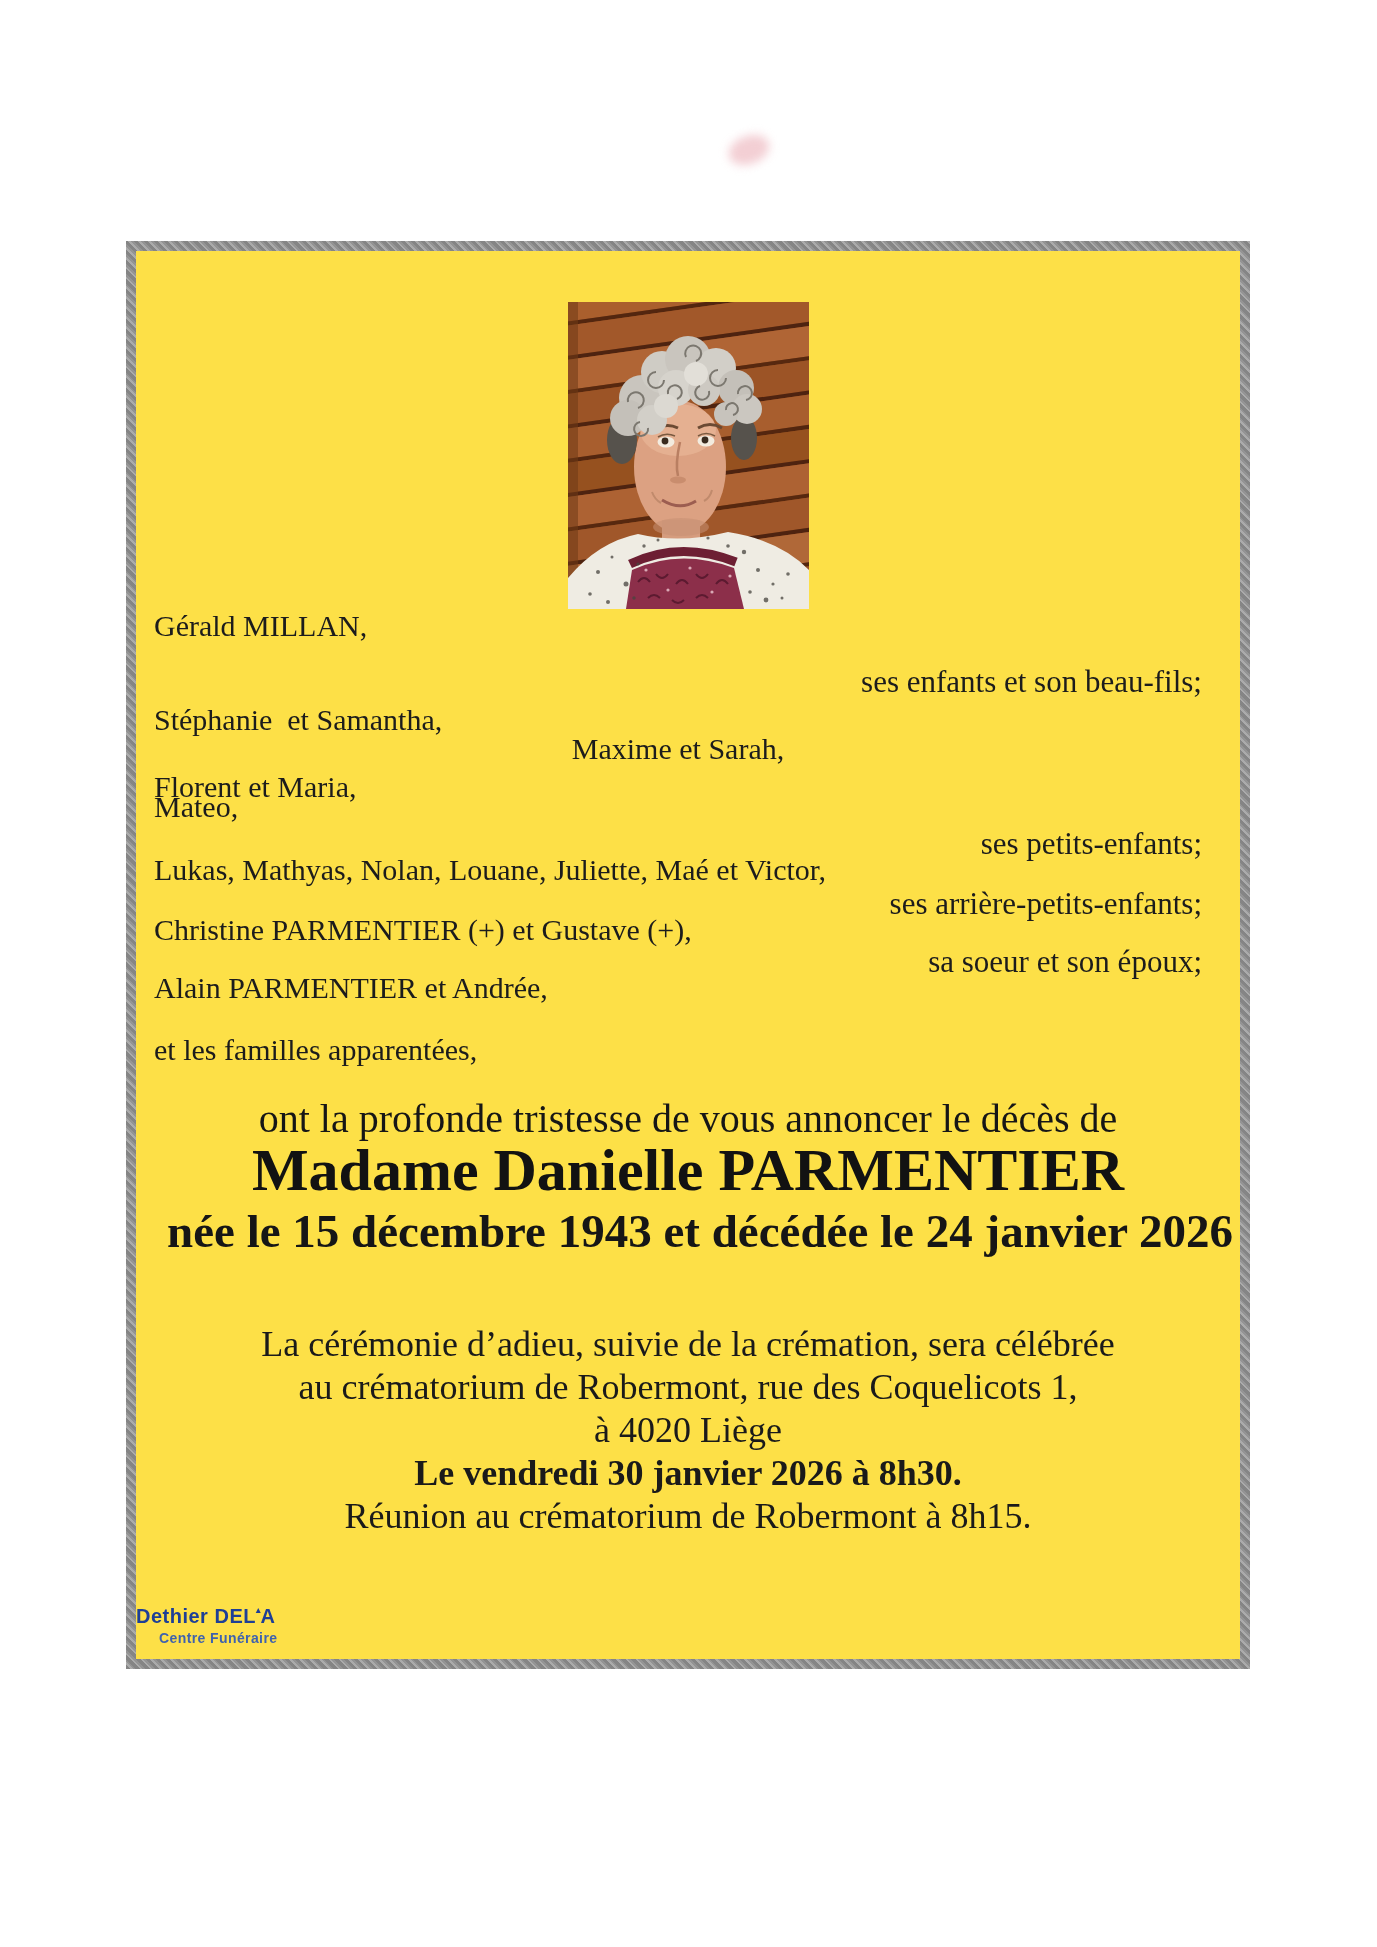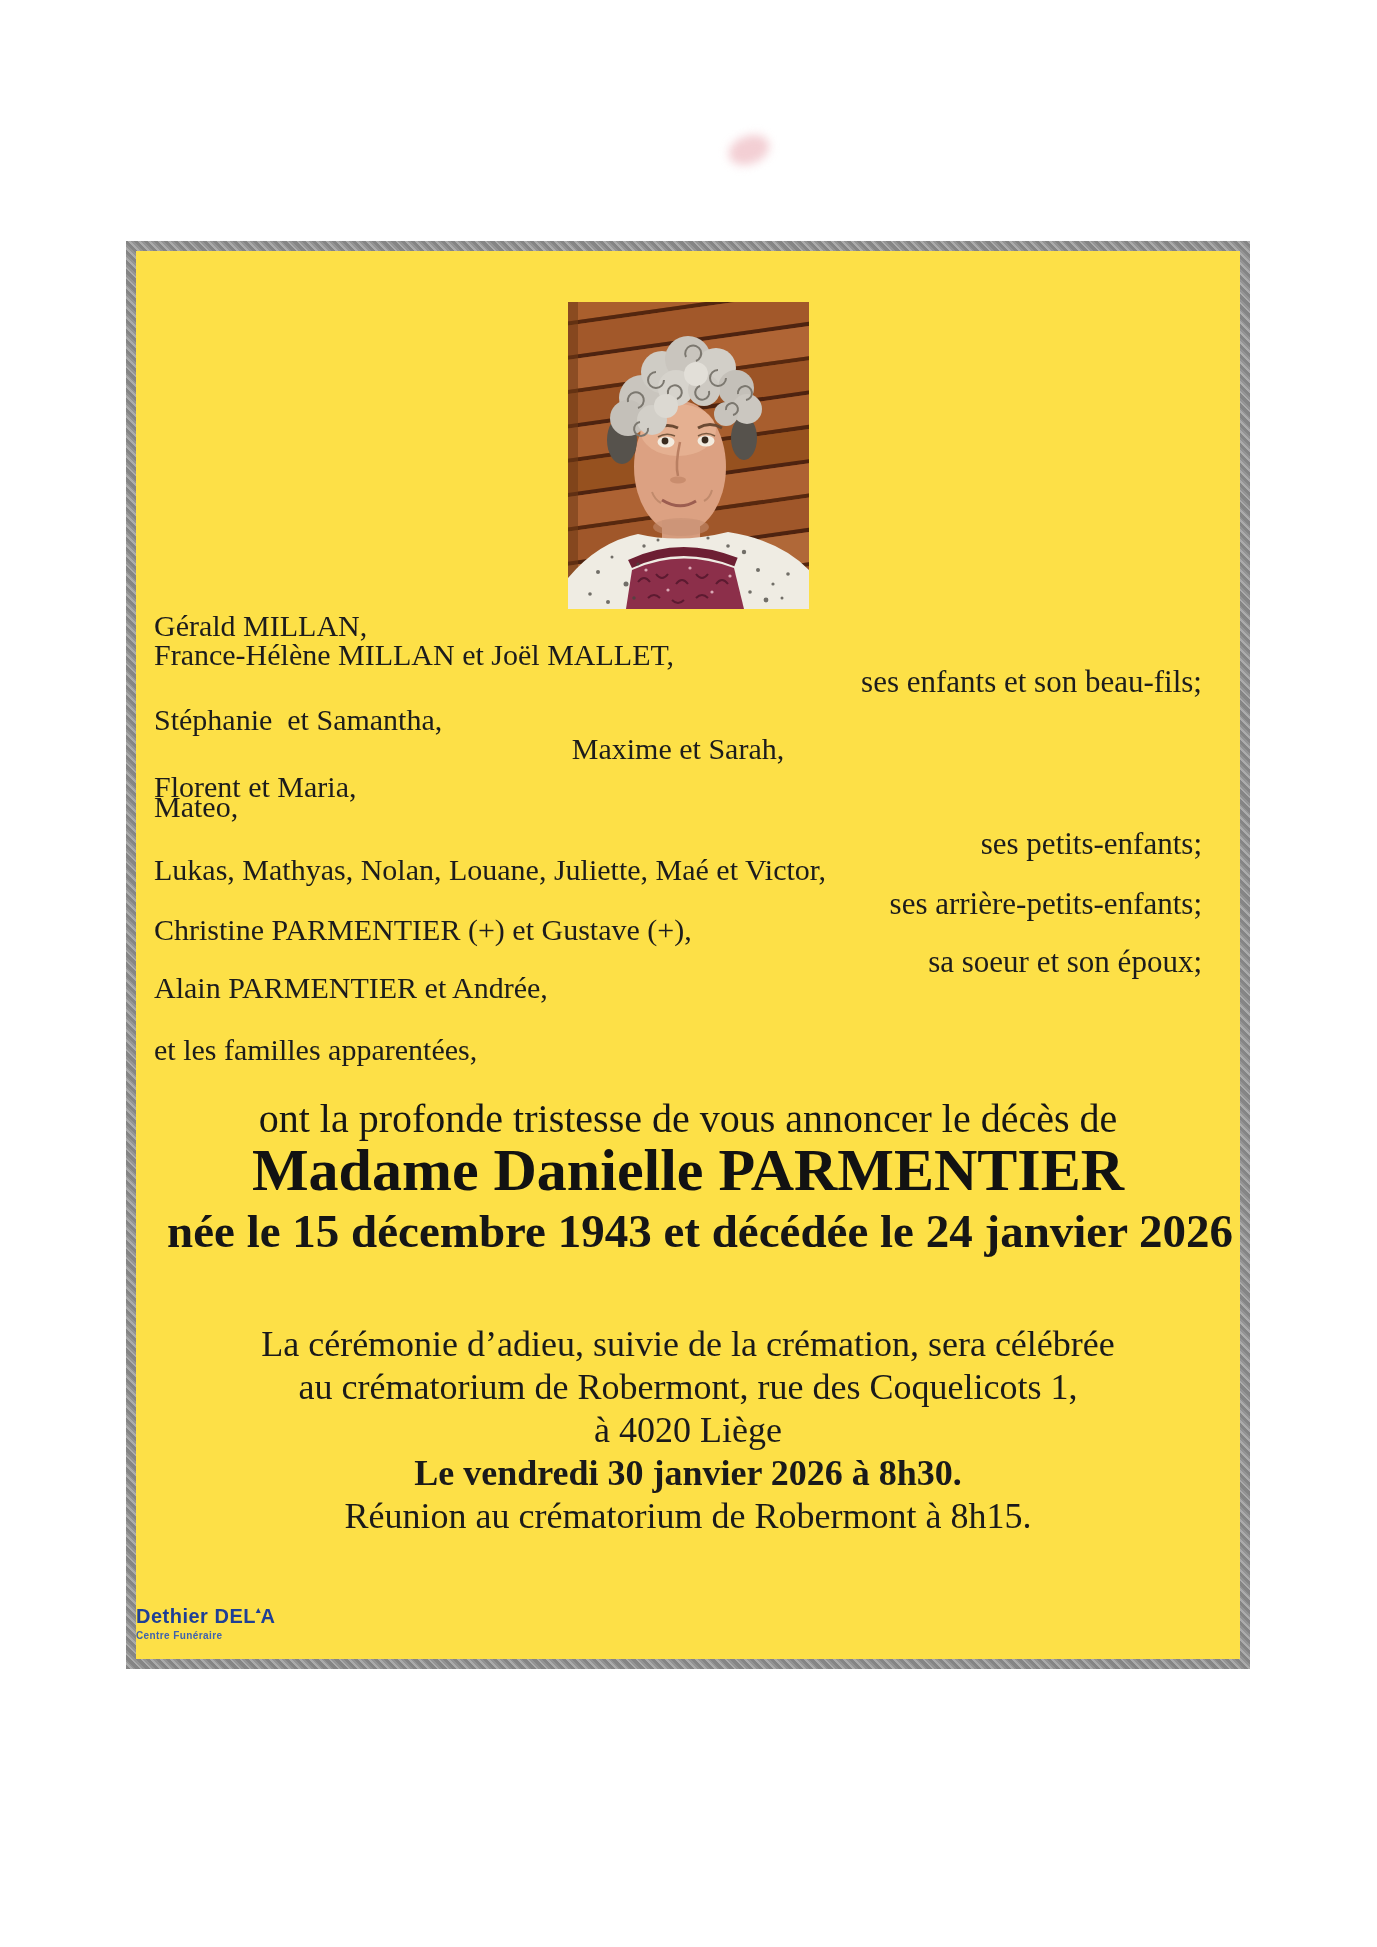--- a/index.html
+++ b/index.html
@@ -82,21 +82,21 @@
     font-family:"Liberation Sans", sans-serif;
   }
   .logo .brand {
     font-size:20px; font-weight:bold; letter-spacing:0.5px;
   }
   .logo .brand .mark {
     font-size:9px; vertical-align:10px; letter-spacing:0;
   }
   .logo .subtitle {
     margin-top:2px;
-    font-size:10px; font-weight:bold; letter-spacing:0.4px;
+    font-size:14px; font-weight:bold; letter-spacing:0.4px;padding-left:23px;
   }
 </style>
 </head>
 <body>
 
 <div class="scan-smudge-pink"></div>
 <div class="scan-smudge-yellow"></div>
 
 <div class="frame">
 
@@ -211,21 +211,20 @@
         <circle cx="182" cy="290" r="1.8"></circle>
         <circle cx="90" cy="238" r="1.5"></circle>
       <circle cx="140" cy="236" r="1.6"></circle>
         <circle cx="160" cy="244" r="1.8"></circle>
         <circle cx="76" cy="244" r="1.7"></circle>
     </g>
   </svg>
 
   <div class="family" id="family-rows">
       <div class="row person" style="top: 358px;">Gérald MILLAN,</div>
-      <div class="row person" style="top: 387px;">France-Hélène MILLAN et Joël MALLET,</div>
       <div class="row relation" style="top: 413px;">ses enfants et son beau-fils;</div>
       <div class="row person" style="top: 452px;">Stéphanie  et Samantha,</div>
       <div class="row person" style="top: 481px; text-align: center;">Maxime et Sarah,</div>
       <div class="row person" style="top: 510px; margin-top: 9px;">Florent et Maria,</div>
       <div class="row person" style="top: 539px;">Mateo,</div>
       <div class="row relation" style="top: 575px;">ses petits-enfants;</div>
       <div class="row person" style="top: 602px;">Lukas, Mathyas, Nolan, Louane, Juliette, Maé et Victor,</div>
       <div class="row relation" style="top: 635px;">ses arrière-petits-enfants;</div>
       <div class="row person" style="top: 662px;">Christine PARMENTIER (+) et Gustave (+),</div>
       <div class="row relation" style="top: 693px;">sa soeur et son époux;</div>

